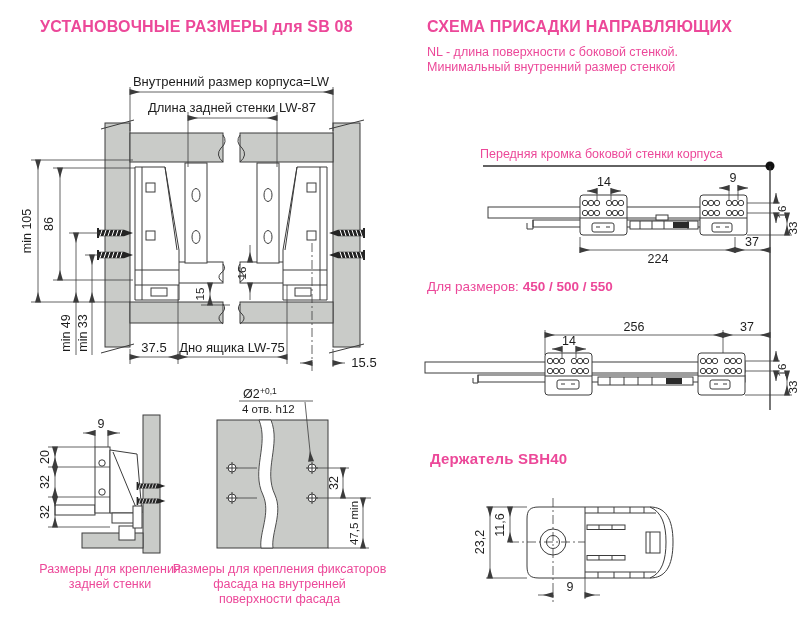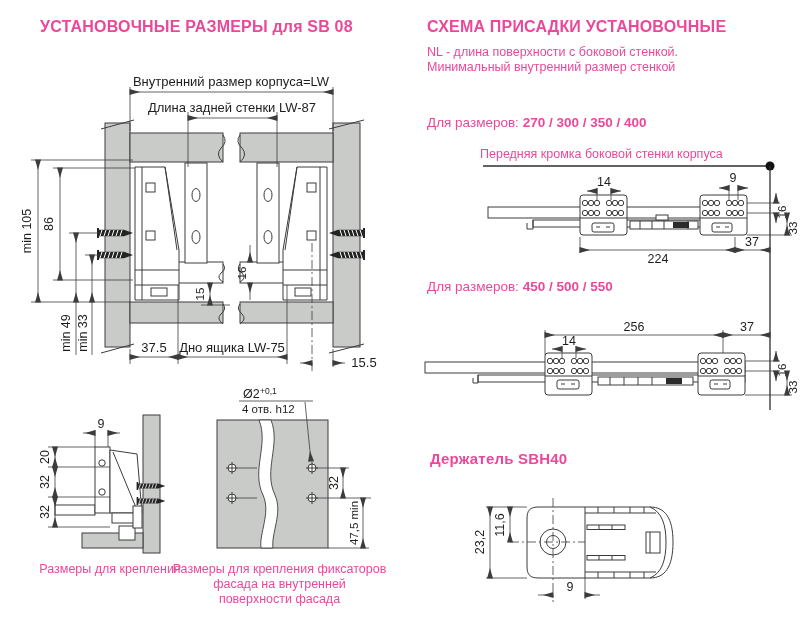--- a/index.html
+++ b/index.html
@@ -41,37 +41,37 @@
           <line x1="-5" y1="-3" x2="-7" y2="3"></line>
             <line x1="-1" y1="-3" x2="-3" y2="3"></line>
           <line x1="3" y1="-3" x2="1" y2="3"></line>
             <line x1="7" y1="-3" x2="5" y2="3"></line>
         </g>
       </g>
     </defs>
   </svg>
 
   <div class="abs ttl" style="left:40px;top:18px">УСТАНОВОЧНЫЕ РАЗМЕРЫ для SB 08</div>
-  <div class="abs ttl" style="left:427px;top:18px">СХЕМА ПРИСАДКИ УСТАНОВОЧНЫЕ</div>
+  <div class="abs ttl" style="left:427px;top:18px">СХЕМА ПРИСАДКИ НАПРАВЛЯЮЩИХ</div>
 
   <div class="abs note" style="left:427px;top:45px">
     <div>NL - длина поверхности с боковой стенкой.</div>
     <div>Минимальный внутренний размер стенкой</div>
   </div>
 
-  <div class="abs sizes" style="left:427px;top:115px"><span>Для размеров: </span><b>270 / 300 / 350 / 400</b></div>
 
   <div class="abs note" style="left:480px;top:147px;width:272px;text-align:left">Передняя кромка боковой стенки корпуса</div>
 
   <div class="abs sizes" style="left:427px;top:279px"><span>Для размеров: </span><b>450 / 500 / 550</b></div>
 
   <div class="abs ttl" style="left:430px;top:450px;width:330px;font-size:15px">Держатель SBH40</div>
 
   <div class="abs cap" style="left:25px;top:562px;width:170px">
     <div>Размеры  для крепления</div>
+    <div>задней стенки</div>
   </div>
   <div class="abs cap" style="left:172px;top:562px;width:215px">
     <div>Размеры для крепления фиксаторов</div>
     <div>фасада на внутренней</div>
     <div>поверхности фасада</div>
   </div>
 
   <svg class="abs" style="left:15px;top:55px" width="385" height="335" viewBox="0 0 385 335">
 
     <rect x="90" y="68" width="25" height="224" class="fillg"></rect>

